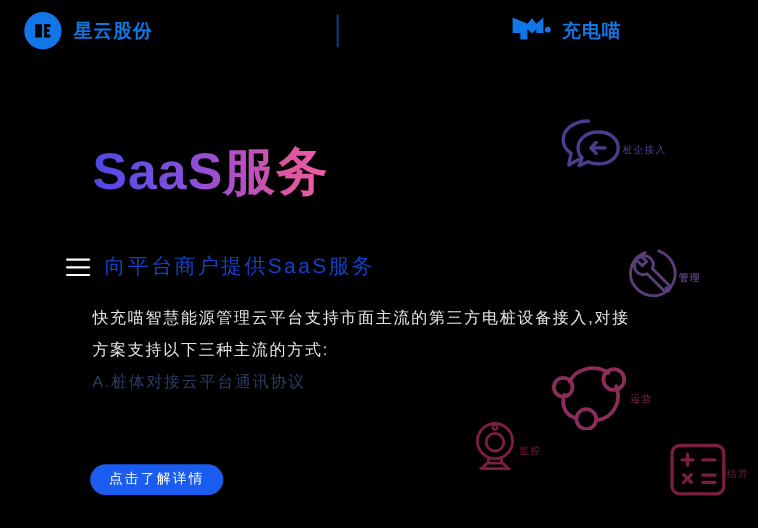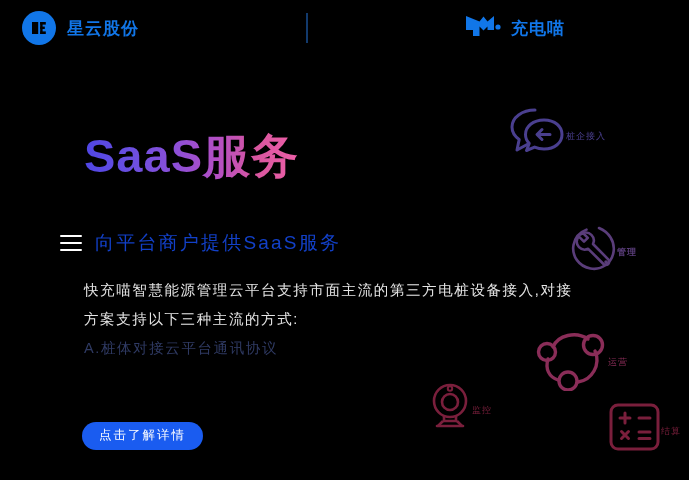--- a/index.html
+++ b/index.html
@@ -234,21 +234,21 @@
   <span class="glyph">
     <svg width="52" height="50" viewBox="0 0 52 50" aria-hidden="true">
       <path d="M34 5 C44 9 50 18.5 48.6 28.5 C47 40 36.5 47.5 25.5 45.5 C14 43.5 6.5 33 8.5 22 C9.8 14.5 15 9 21.5 6.6" fill="none" stroke="#5a3d7a" stroke-width="2.6" stroke-linecap="round"></path>
       <path d="M17.5 9.5 L22.8 14.8 L19 18.6 L13.7 13.3 C11 16.4 11 21.2 14 24.2 C16.5 26.7 20.2 27.2 23.2 25.8 L38.5 41 C39.8 42.3 41.9 42.3 43.2 41 C44.5 39.7 44.5 37.6 43.2 36.3 L28 21 C29.4 18 28.9 14.3 26.4 11.8 C23.4 8.8 18.6 8.8 15.5 11.5 Z" fill="none" stroke="#5a3d7a" stroke-width="2.6" stroke-linejoin="round"></path>
       <circle cx="41" cy="39" r="1.8" fill="#5a3d7a"></circle>
     </svg>
   </span>
   <span class="flabel" style="color:#5a3d7a">管理</span>
 </div>
 
-<div class="feature" style="left:532px; top:325px;">
+<div class="feature" style="left:497px; top:325px;">
   <span class="glyph">
     <svg width="76" height="66" viewBox="0 0 76 66" aria-hidden="true">
       <path d="M21 22 C26 10 44 6 56 14" fill="none" stroke="#8a2d58" stroke-width="3.4" stroke-linecap="round"></path>
       <path d="M63 26 C69 40 60 55 46 57" fill="none" stroke="#8a2d58" stroke-width="3.4" stroke-linecap="round"></path>
       <path d="M16 34 C13 44 17 52 26 55" fill="none" stroke="#8a2d58" stroke-width="3.4" stroke-linecap="round"></path>
       <circle cx="15" cy="27" r="8.5" fill="none" stroke="#8a2d58" stroke-width="3.4"></circle>
       <circle cx="61" cy="20" r="9.5" fill="none" stroke="#8a2d58" stroke-width="3.4"></circle>
       <circle cx="36" cy="56" r="9" fill="none" stroke="#8a2d58" stroke-width="3.4"></circle>
     </svg>
   </span>

